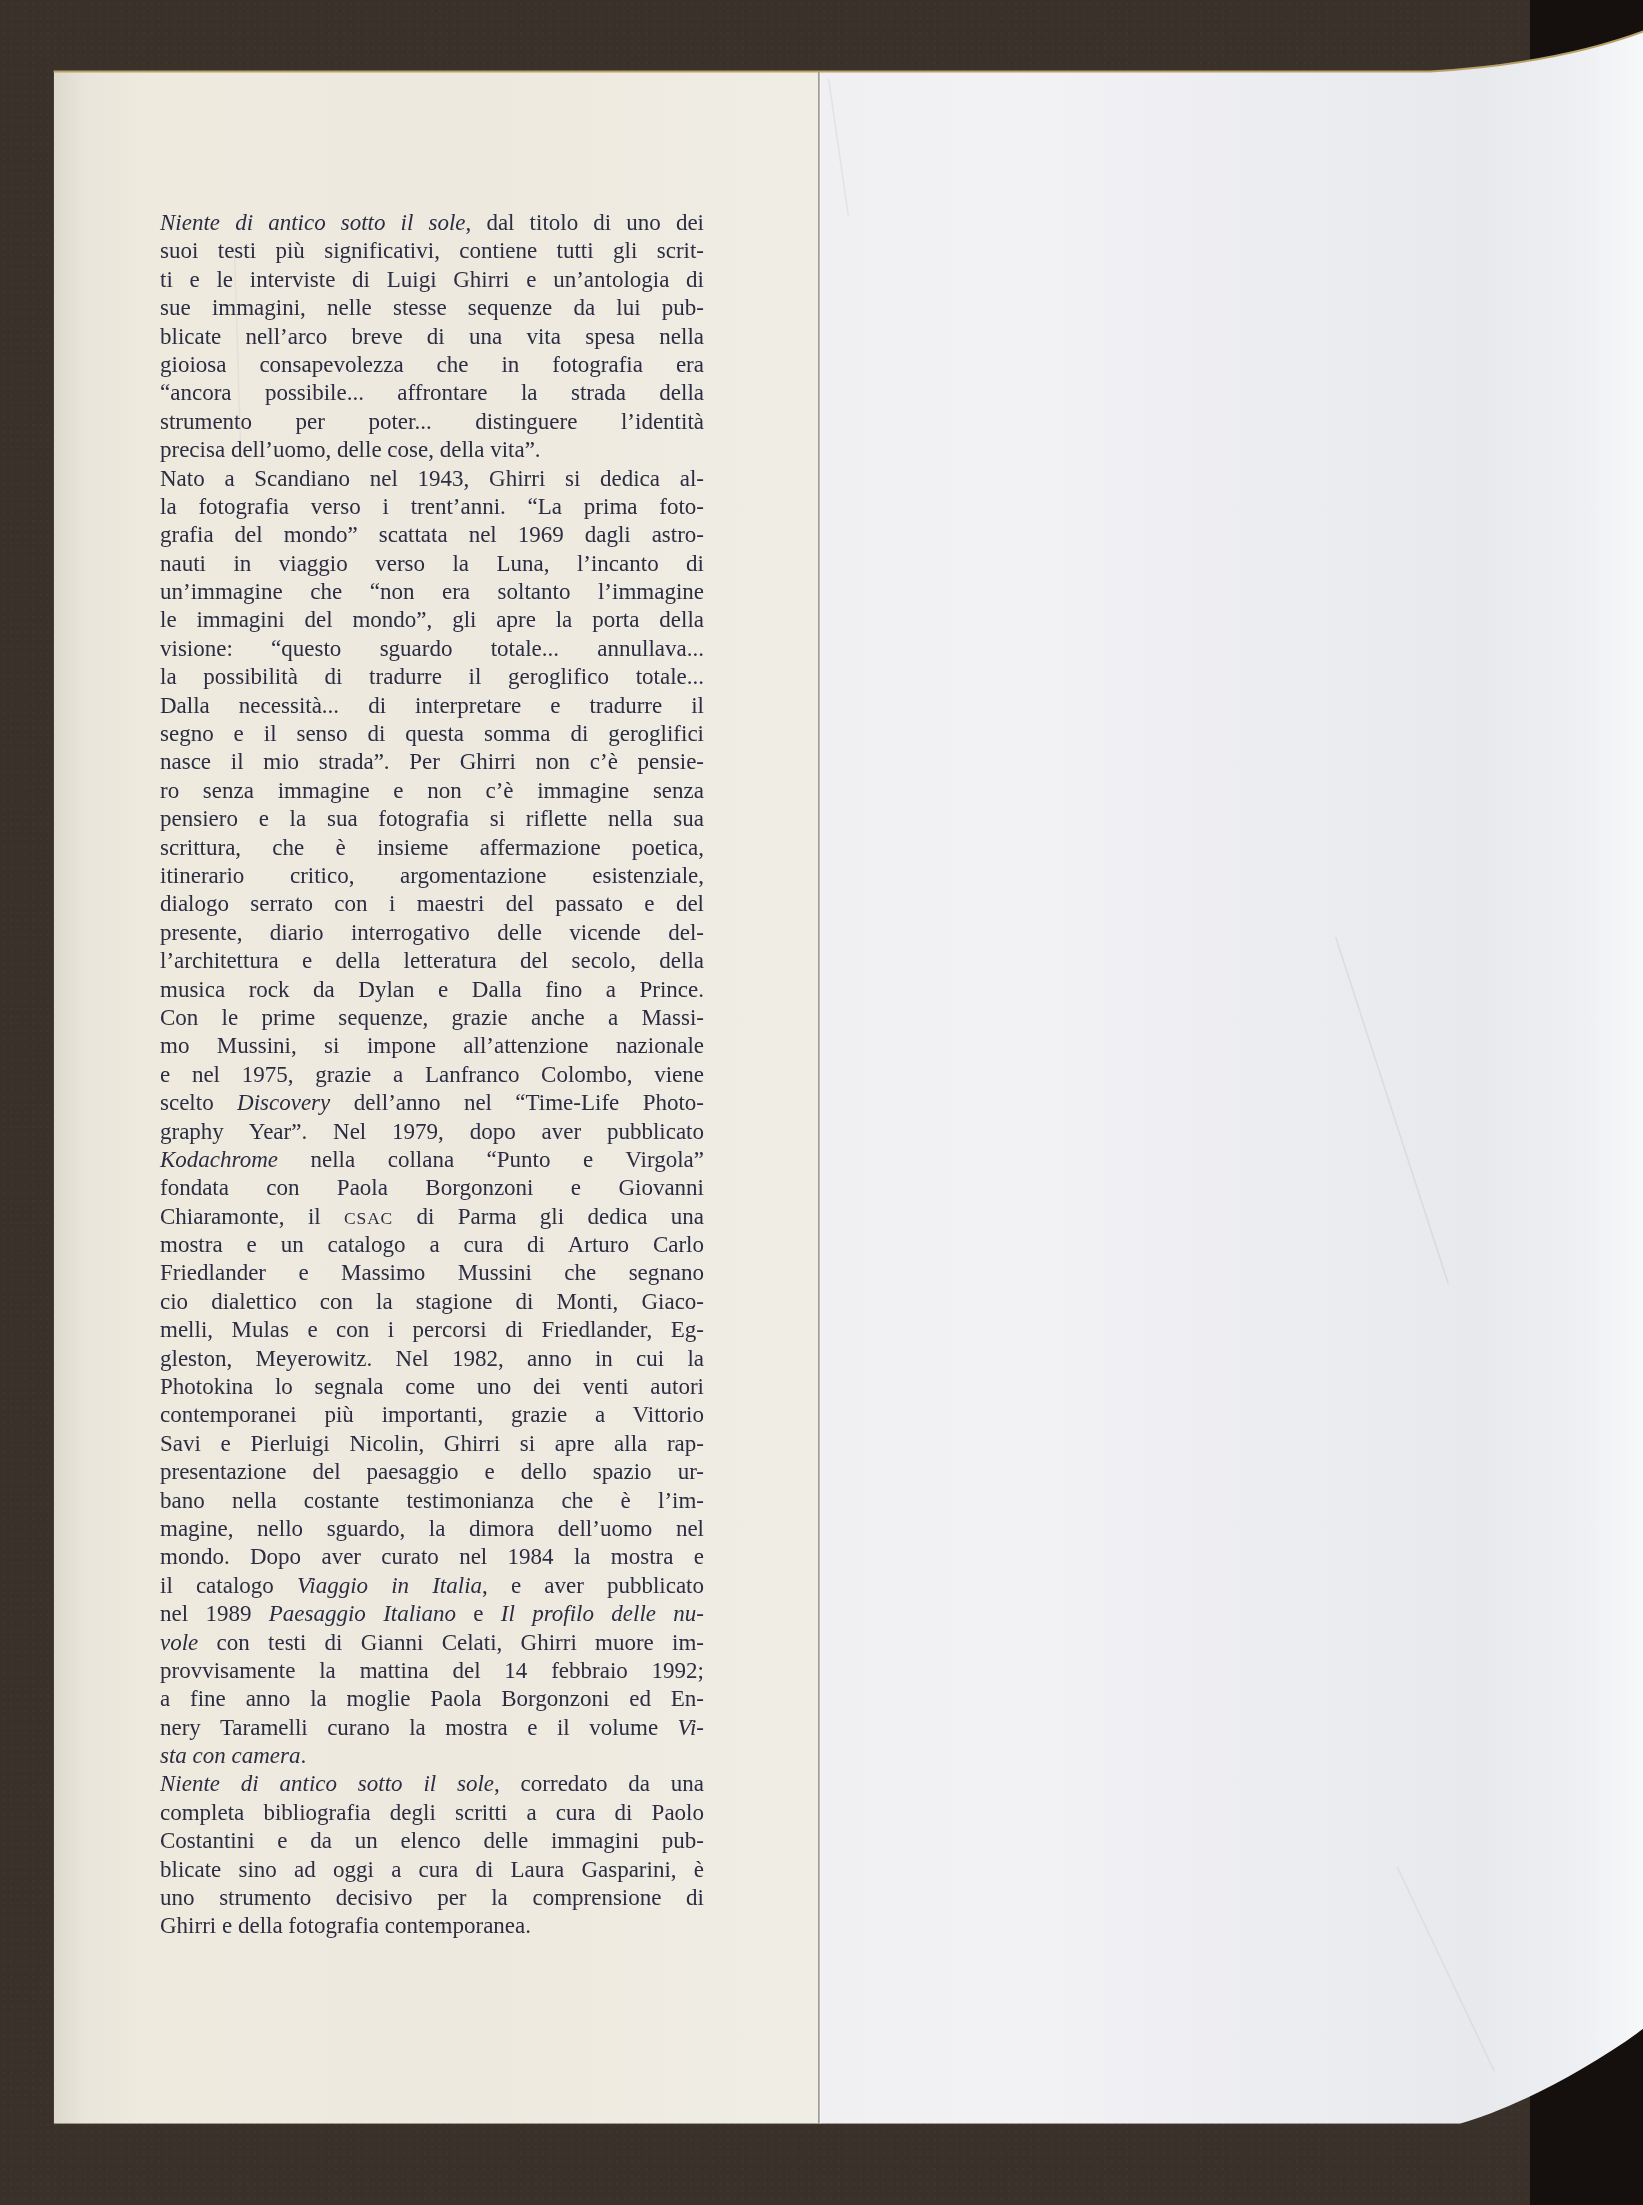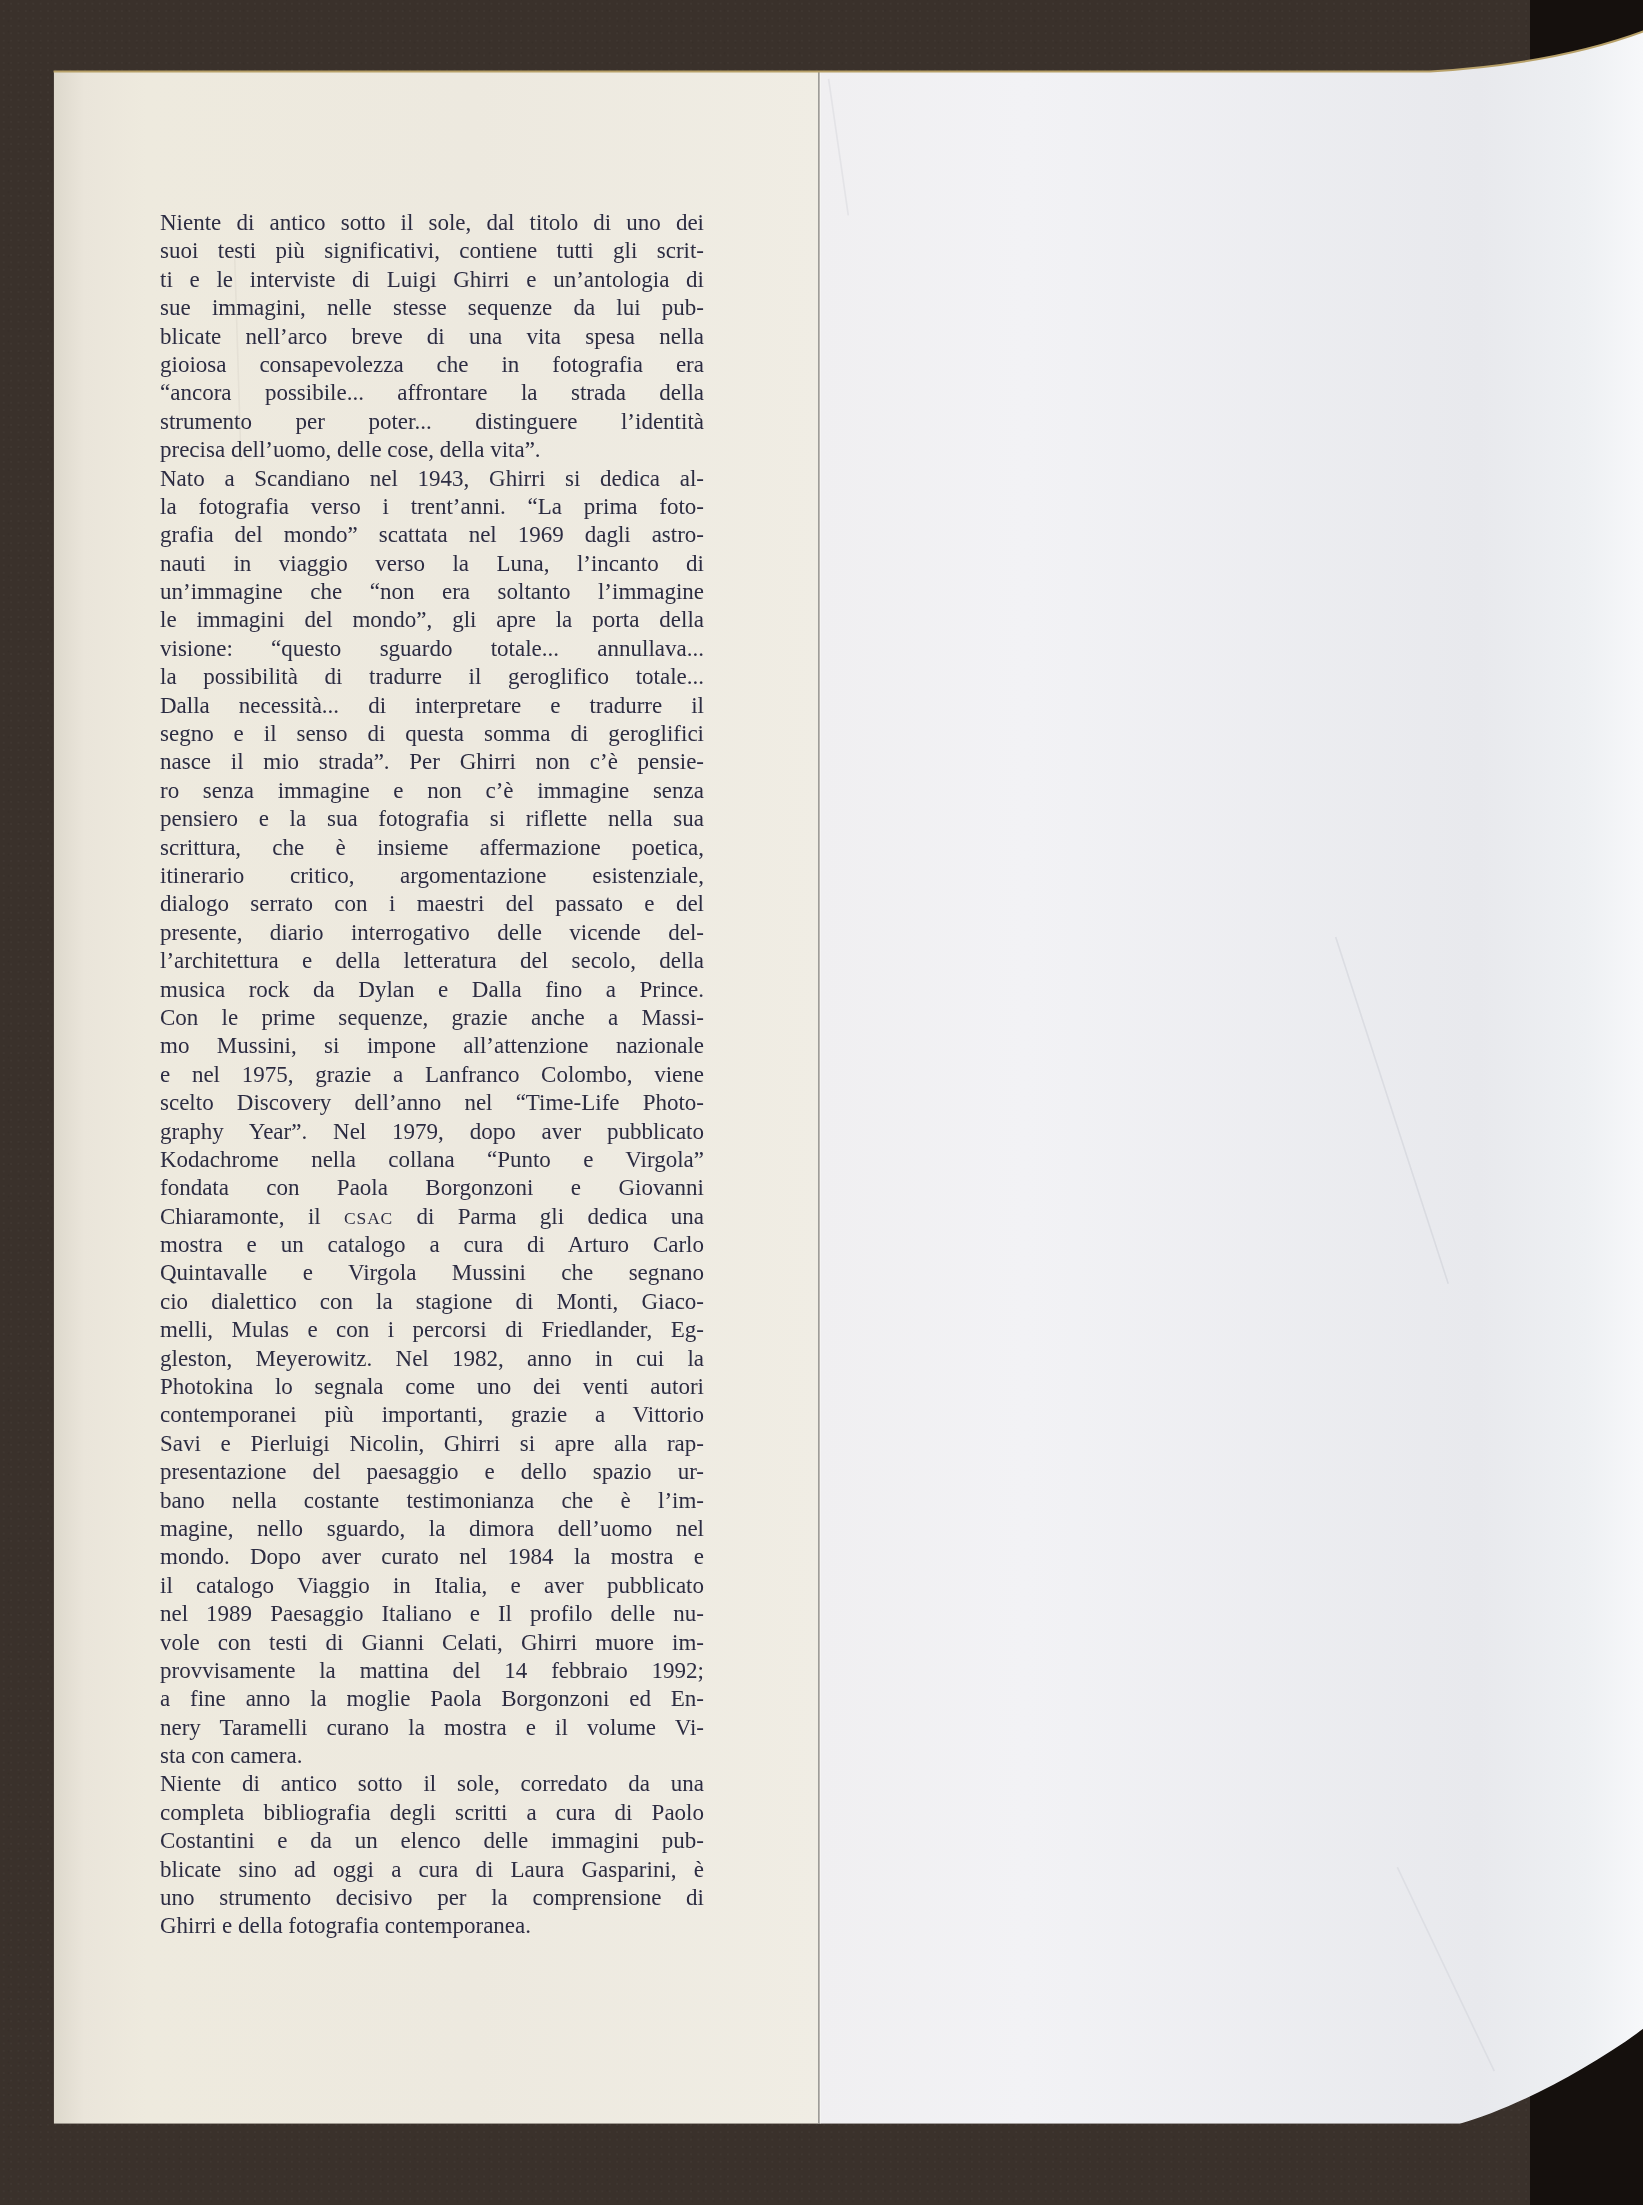--- a/index.html
+++ b/index.html
@@ -30,21 +30,21 @@
     -webkit-font-smoothing:antialiased;
   }
   .ln{
     height:28.4px;
     text-align:justify;
     text-align-last:justify;
     overflow:visible;
     white-space:normal;
   }
   .ln.end{text-align-last:left;}
-  .it{}
+  .it{font-style:italic;}
   .sc{font-size:0.76em;letter-spacing:0.05em;}
 </style>
 </head>
 <body>
 
 <div class="stage">
 
   <div class="bg"></div>
   <div class="band"></div>
 
@@ -118,21 +118,21 @@
       <div class="ln"><span>musica rock da Dylan e Dalla fino a Prince.</span></div>
       <div class="ln"><span>Con le prime sequenze, grazie anche a Massi-</span></div>
       <div class="ln"><span>mo Mussini, si impone all’attenzione nazionale</span></div>
       <div class="ln"><span>e nel 1975, grazie a Lanfranco Colombo, viene</span></div>
       <div class="ln"><span>scelto </span><span class="it">Discovery</span><span> dell’anno nel “Time-Life Photo-</span></div>
       <div class="ln"><span>graphy Year”. Nel 1979, dopo aver pubblicato</span></div>
       <div class="ln"><span class="it">Kodachrome</span><span> nella collana “Punto e Virgola”</span></div>
       <div class="ln"><span>fondata con Paola Borgonzoni e Giovanni</span></div>
       <div class="ln"><span>Chiaramonte, il </span><span class="sc">CSAC</span><span> di Parma gli dedica una</span></div>
       <div class="ln"><span>mostra e un catalogo a cura di Arturo Carlo</span></div>
-      <div class="ln"><span>Quintavalle e Virgola Mussini che segnano</span></div>
+      <div class="ln"><span>Friedlander e Massimo Mussini che segnano</span></div>
       <div class="ln"><span>cio dialettico con la stagione di Monti, Giaco-</span></div>
       <div class="ln"><span>melli, Mulas e con i percorsi di Friedlander, Eg-</span></div>
       <div class="ln"><span>gleston, Meyerowitz. Nel 1982, anno in cui la</span></div>
       <div class="ln"><span>Photokina lo segnala come uno dei venti autori</span></div>
       <div class="ln"><span>contemporanei più importanti, grazie a Vittorio</span></div>
       <div class="ln"><span>Savi e Pierluigi Nicolin, Ghirri si apre alla rap-</span></div>
       <div class="ln"><span>presentazione del paesaggio e dello spazio ur-</span></div>
       <div class="ln"><span>bano nella costante testimonianza che è l’im-</span></div>
       <div class="ln"><span>magine, nello sguardo, la dimora dell’uomo nel</span></div>
       <div class="ln"><span>mondo. Dopo aver curato nel 1984 la mostra e</span></div>

